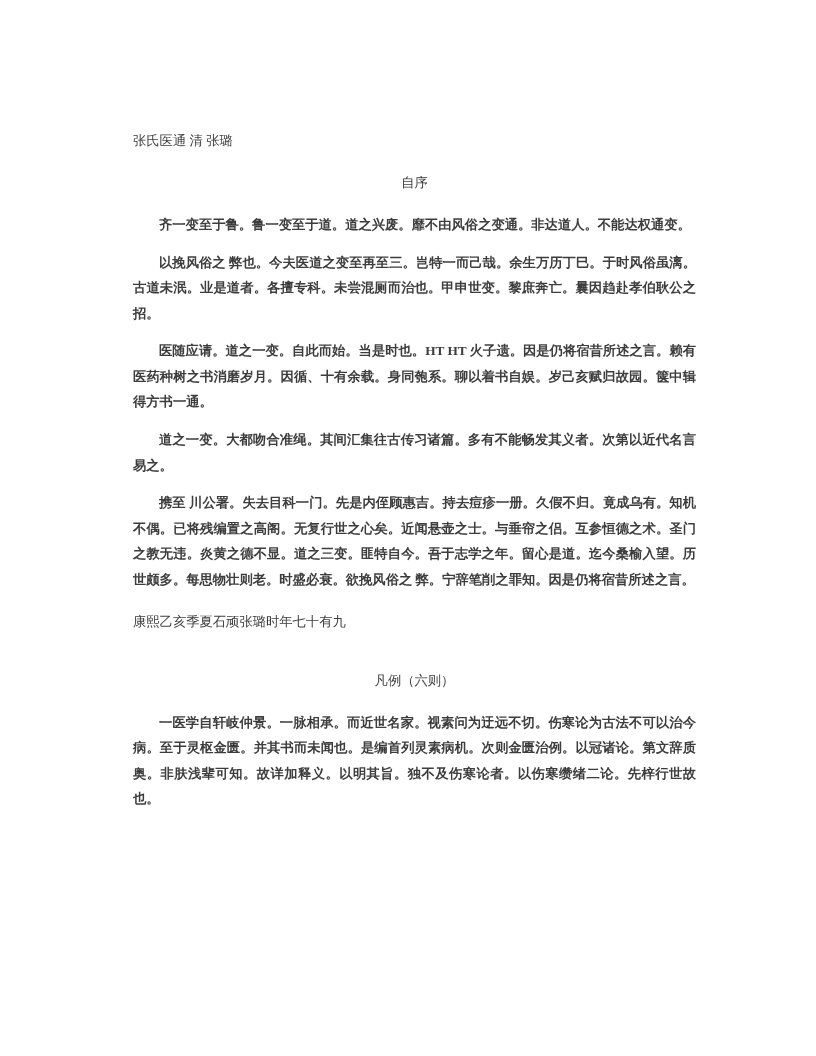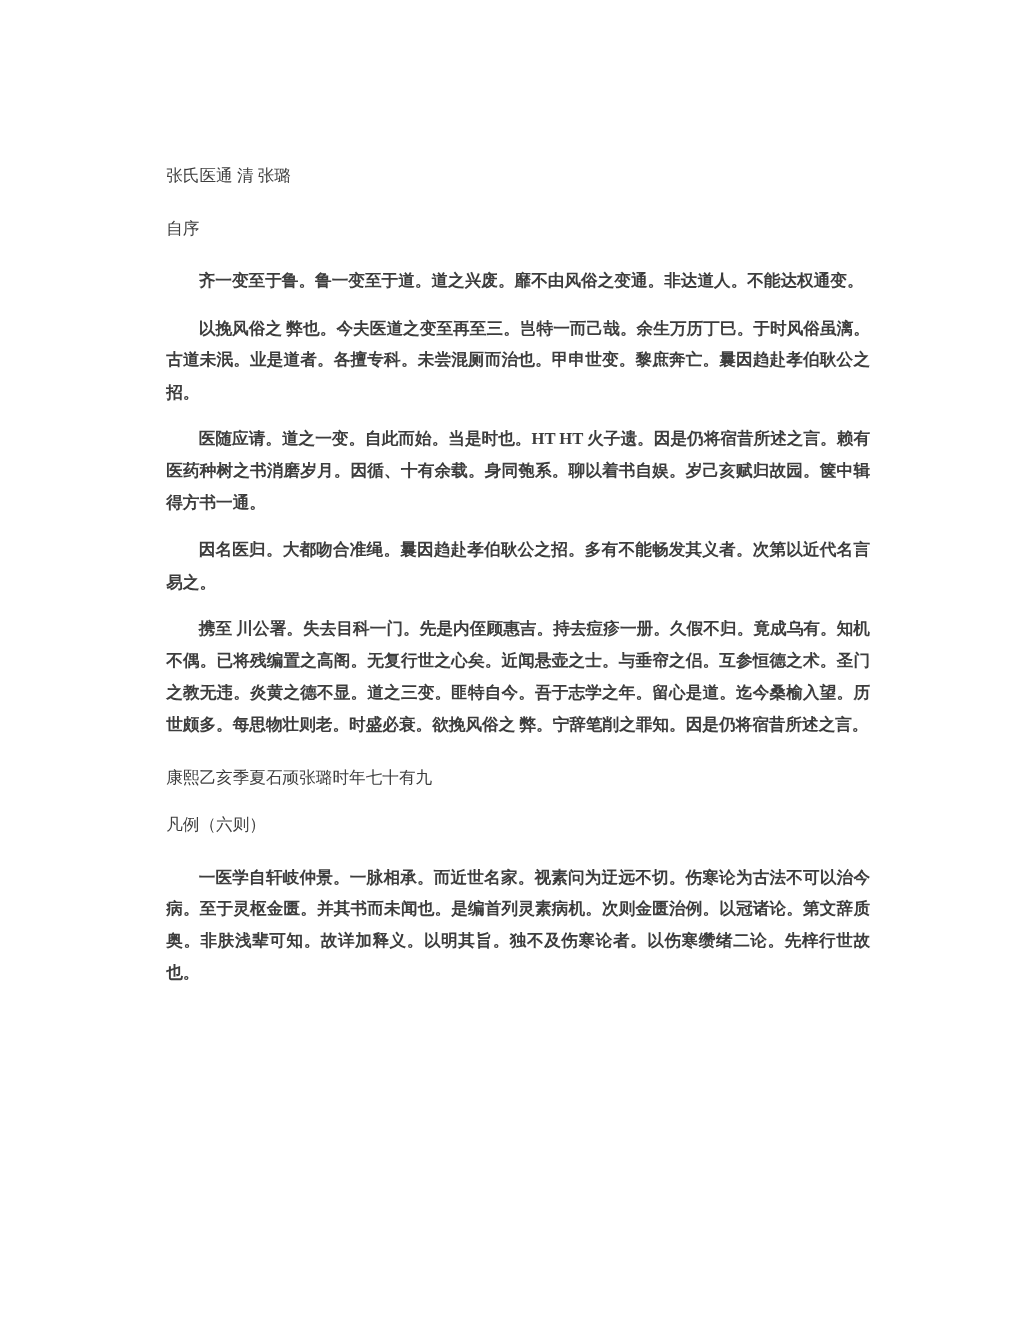--- a/index.html
+++ b/index.html
@@ -43,25 +43,26 @@
     margin: 0 0 12.5px 0;
     text-indent: 0;
     color: #3d3d3d;
   }
   .section-title {
     font-size: 13.3px;
     line-height: 25.4px;
     margin: 0 0 12.5px 0;
     text-indent: 0;
     color: #3d3d3d;
+    text-align: center;
   }
   .sig-line {
     font-size: 13.3px;
     line-height: 25.4px;
-    margin: 0 0 9px 0;
+    margin: 0 0 30px 0;
     text-indent: 0;
     color: #3d3d3d;
   }
   .spacer-xs { height: 4px; }
 </style>
 </head>
 <body>
 
 <div class="page">
   <div class="doc-body">
@@ -73,21 +74,21 @@
     <div class="section-title">自序</div>
 
     <div class="spacer-xs"></div>
 
     <p class="para">齐一变至于鲁。鲁一变至于道。道之兴废。靡不由风俗之变通。非达道人。不能达权通变。</p>
 
     <p class="para">以挽风俗之 弊也。今夫医道之变至再至三。岂特一而己哉。余生万历丁巳。于时风俗虽漓。古道未泯。业是道者。各擅专科。未尝混厕而治也。甲申世变。黎庶奔亡。曩因趋赴孝伯耿公之招。</p>
 
     <p class="para">医随应请。道之一变。自此而始。当是时也。HT HT 火子遗。因是仍将宿昔所述之言。赖有医药种树之书消磨岁月。因循、十有余载。身同匏系。聊以着书自娱。岁己亥赋归故园。箧中辑得方书一通。</p>
 
-    <p class="para">因名医归。大都吻合准绳。曩因趋赴孝伯耿公之招。多有不能畅发其义者。次第以近代名言易之。</p>
+    <p class="para">道之一变。大都吻合准绳。其间汇集往古传习诸篇。多有不能畅发其义者。次第以近代名言易之。</p>
 
 
     <p class="para">携至 川公署。失去目科一门。先是内侄顾惠吉。持去痘疹一册。久假不归。竟成乌有。知机不偶。已将残编置之高阁。无复行世之心矣。近闻悬壶之士。与垂帘之侣。互参恒德之术。圣门之教无违。炎黄之德不显。道之三变。匪特自今。吾于志学之年。留心是道。迄今桑榆入望。历世颇多。每思物壮则老。时盛必衰。欲挽风俗之 弊。宁辞笔削之罪知。因是仍将宿昔所述之言。</p>
 
 
 
     <div class="spacer-xs"></div>
 
     <div class="sig-line">康熙乙亥季夏石顽张璐时年七十有九</div>
 

